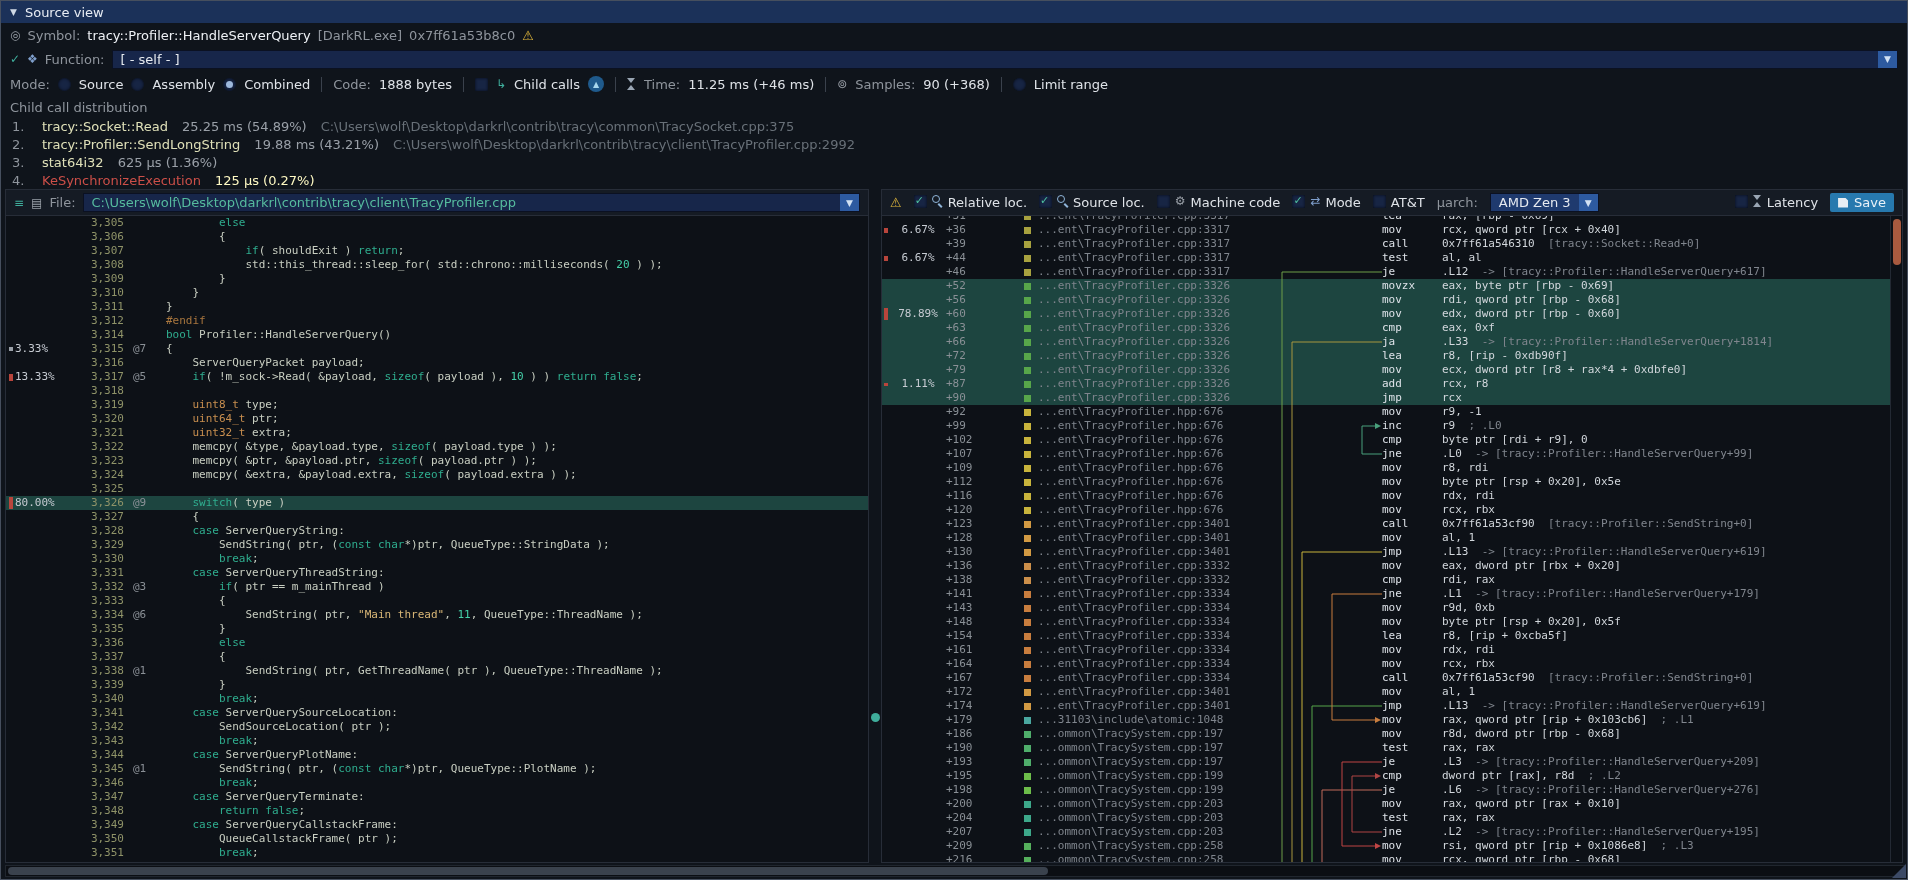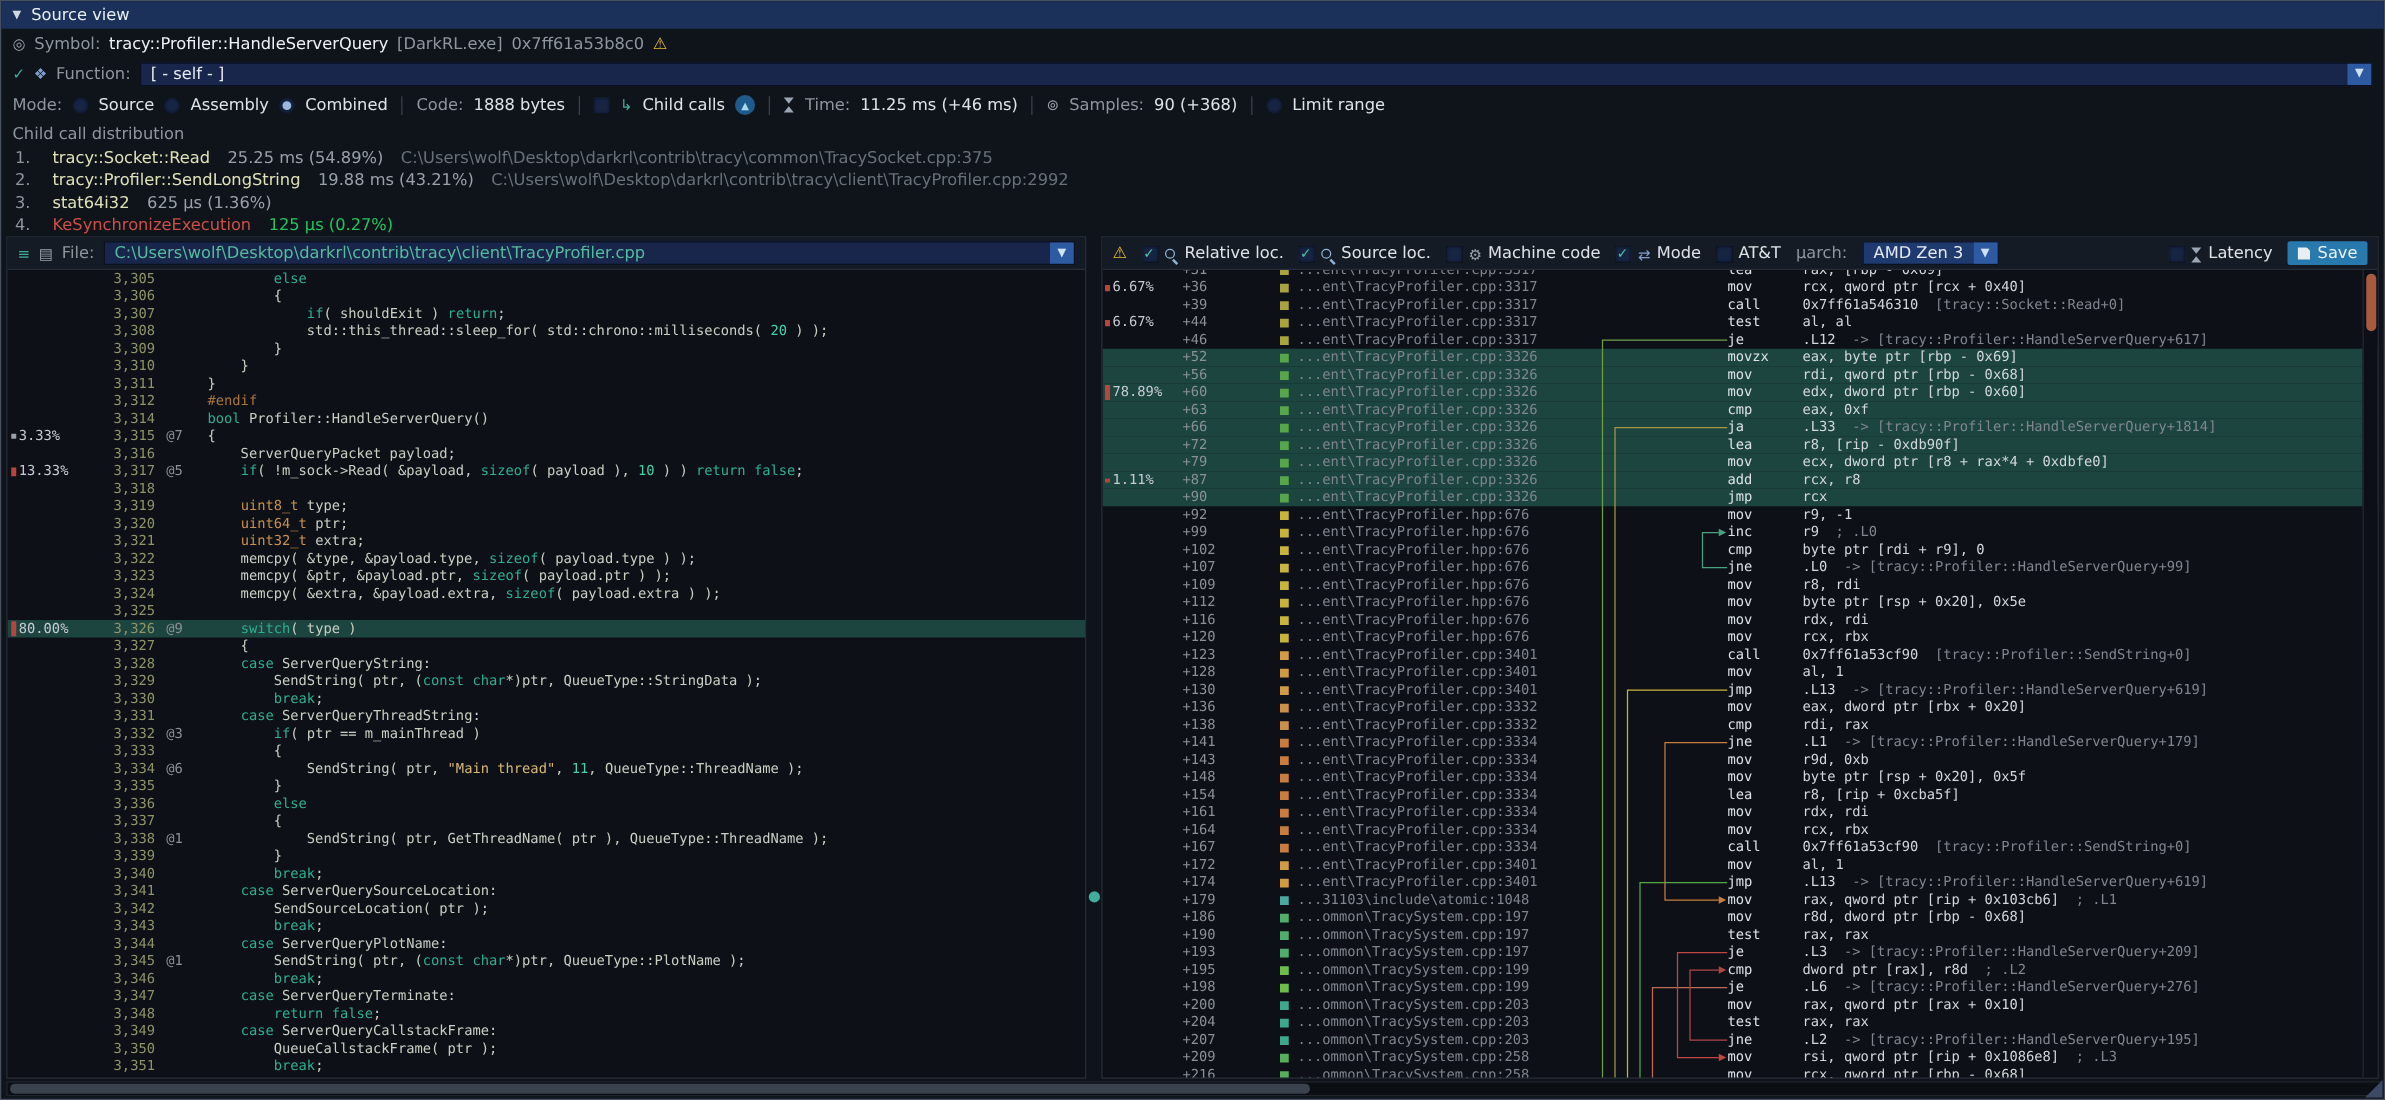--- a/index.html
+++ b/index.html
@@ -47,40 +47,40 @@
 .cidx{color:#8f959d;width:16px}
 .cloc{color:#687078}
 .panels{position:absolute;left:4px;right:4px;top:188px;bottom:16px;display:flex}
 .panel{background:#0d1117;border:1px solid #272d38;display:flex;flex-direction:column;position:relative;min-width:0}
 .panel.left{width:864px;flex:none}
 .splitter{width:12px;position:relative;flex:none}
 .grip-dot{position:absolute;left:2px;top:524px;width:9px;height:9px;border-radius:50%;background:#3fae9c}
 .panel.right{flex:1}
 .phead{height:26px;background:#151b24;display:flex;align-items:center;gap:7px;padding:0 8px;border-bottom:1px solid #272d38;flex:none}
 .phead.toolbar{gap:12px}
-.tgroup{display:inline-flex;align-items:flex-end;gap:5px}
+.tgroup{display:inline-flex;align-items:flex-start;gap:5px}
 .savebtn{border:none;background:#2779ae;color:#eaf2f8;height:19px;display:inline-flex;align-items:center;gap:6px;padding:0 8px;font-size:13px;font-family:inherit;border-radius:2px}
 .pbody{flex:1;overflow:hidden;position:relative;font-family:"DejaVu Sans Mono","Liberation Mono",monospace;font-size:11px}
 
 .srow{height:14px;line-height:14px;display:flex;white-space:pre}
 .srow.hl{background:#1d4540}
 .sbar{width:9px;display:flex;align-items:center;padding-left:3px;flex:none}
 .sbar i{display:block;width:4px}
 .spct{width:57px;color:#c6cbd2;flex:none}
 .snum{width:52px;text-align:right;color:#8f9368;flex:none}
 .stag{width:36px;padding-left:9px;color:#8a9096;flex:none}
 .scode{margin:0;padding-left:6px;font:inherit}
 .tk-p{color:#c9cfc2}.tk-k{color:#2fae8f}.tk-n{color:#45cfa8}.tk-t{color:#c98f4f}.tk-s{color:#d9b777}.tk-pp{color:#a8763e}
 
 .arows{margin-top:-7px}
 .arow{height:14px;line-height:14px;display:flex;white-space:pre}
 .arow.hl{background:#1d4540}
 .abar{width:8px;display:flex;align-items:center;padding-left:2px;flex:none}
 .abar i{display:block;width:4px;background:#b8453c}
-.apct{width:56px;text-align:left;color:#c6cbd2;flex:none}
+.apct{width:56px;text-align:center;color:#c6cbd2;flex:none}
 .aoff{width:42px;text-align:left;color:#8a9096;flex:none}
 .asrc{margin-left:36px;width:252px;color:#7f858d;overflow:hidden;display:flex;align-items:center;flex:none}
 .mk{width:7px;height:7px;display:inline-block;margin-right:7px;flex:none}
 .ajmp{width:106px;flex:none}
 .amn{width:60px;color:#dde2e8;flex:none}
 .aops .o{color:#d2d7dc}.aops .g{color:#80868e}
 .jumpsvg{position:absolute;left:394px;top:0;width:106px;height:650px;pointer-events:none}
 .vscroll{position:absolute;top:0;right:0;bottom:0;width:12px;background:#0c1016;border-left:1px solid #232933}
 .vthumb{position:absolute;top:3px;left:2px;width:8px;height:46px;background:#a85a3f;border-radius:4px}
 .hscroll{position:absolute;left:4px;bottom:2px;width:1900px;height:12px;background:#0b0e13;border:1px solid #20262e}
@@ -163,21 +163,21 @@
       </div>
       <div class="centry">
         <span class="cidx">3.</span>
         <span class="cname" style="color:#dfe0b8">stat64i32</span>
         <span class="ctime" style="color:#9aa0a8">625 µs (1.36%)</span>
         <span class="cloc"></span>
       </div>
       <div class="centry">
         <span class="cidx">4.</span>
         <span class="cname" style="color:#cc4f48">KeSynchronizeExecution</span>
-        <span class="ctime" style="color:#22c55e">125 µs (0.27%)</span>
+        <span class="ctime" style="color:#fef9c3">125 µs (0.27%)</span>
         <span class="cloc"></span>
       </div>
     </div>
 
   <div class="panels">
 
     <div class="panel left">
       <div class="phead">
         <span class="ico teal">≡</span>
         <span class="ico grey">▤</span>

